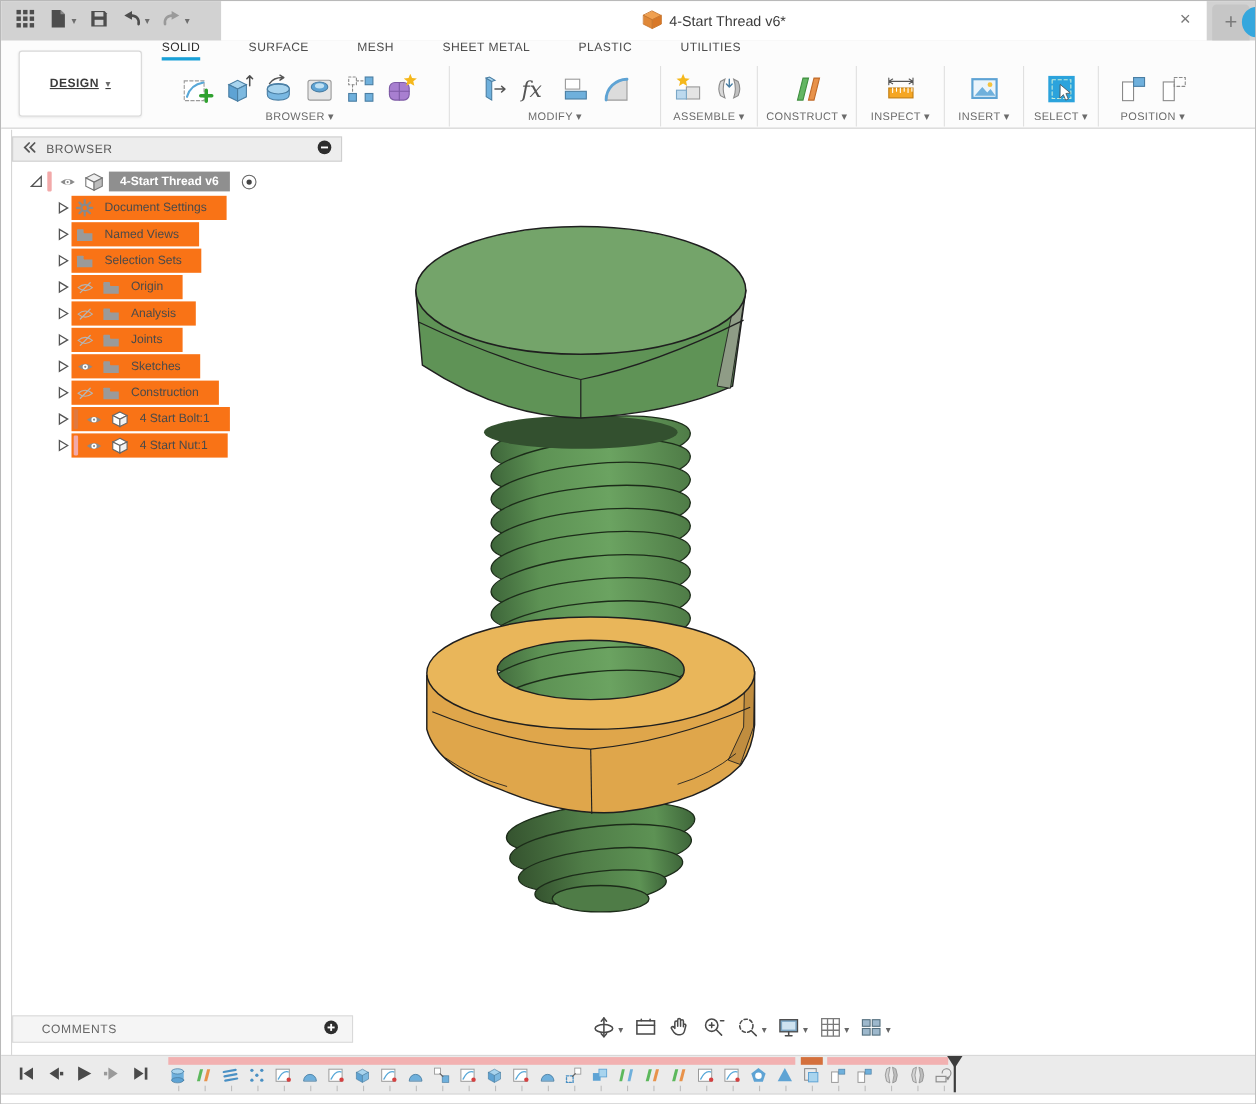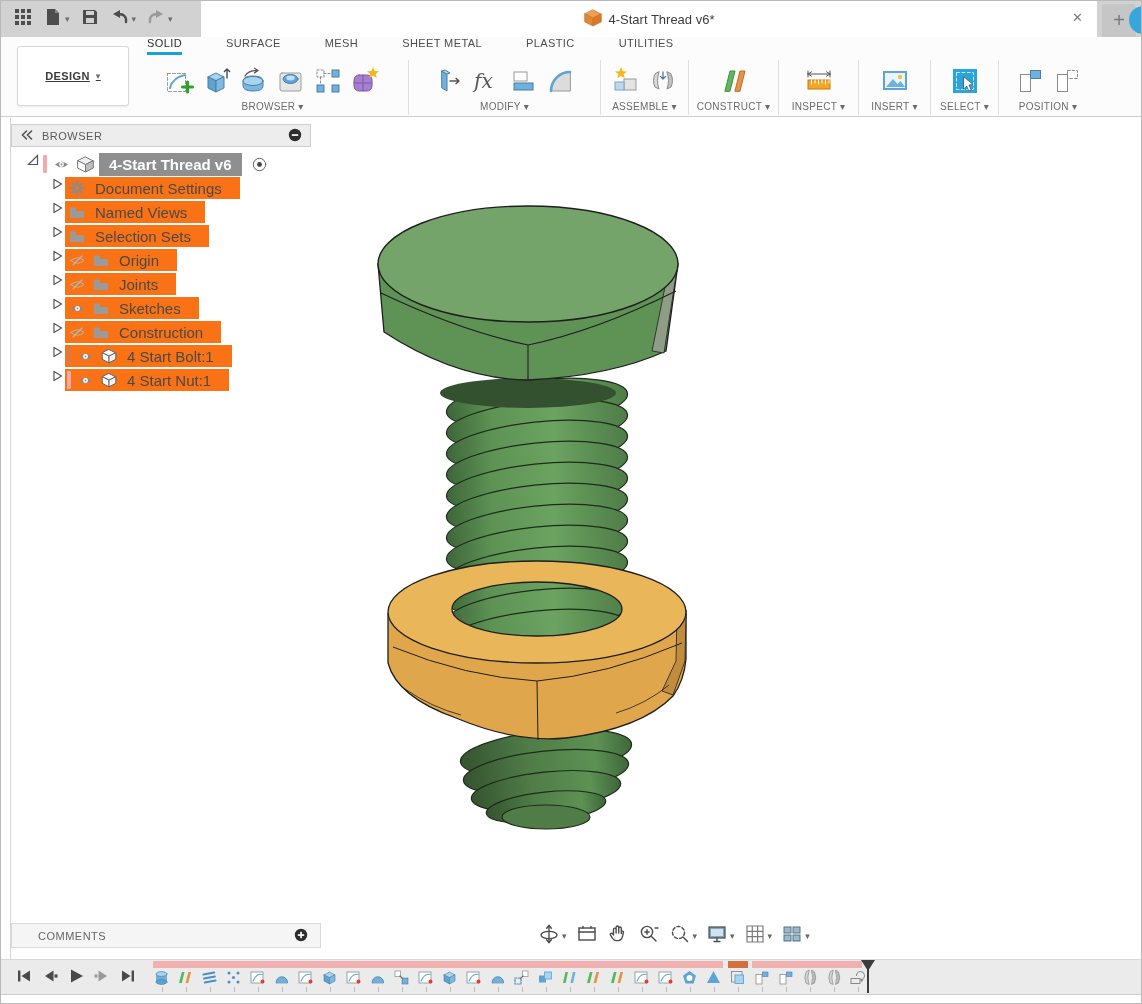--- a/index.html
+++ b/index.html
@@ -31,21 +31,21 @@
   
   .canvas { position:absolute; left:0; top:117px; width:100%; height:841px; background:#fff; }
   .vline { position:absolute; left:9px; top:117px; height:876px; width:1px; background:#d6d6d6; }
   #model { position:absolute; left:0; top:0; width:1142px; height:841px; }
 
   
   .browser { position:absolute; left:10px; top:6px; width:300px; }
   .browser-header { height:23px; background:#ededed; border:1px solid #cfcfcf; display:flex; align-items:center; font-size:11px; color:#5a5a5a; letter-spacing:.5px; padding:0 8px; gap:8px; }
   .bh-spacer { flex:1; }
   .browser-rows { padding-top:6px; }
-  .b-row { height:24px; display:flex; font-size:15px; color:#4a4a4a; cursor:pointer; }
+  .b-row { height:24px; display:flex; align-items:center; font-size:11px; color:#4a4a4a; cursor:pointer; }
   .b-exp { width:16px; display:flex; justify-content:center; flex:none; }
   .b-content { display:flex; align-items:center; height:22px; background:#f97316; padding:0 14px 0 2px; gap:4px; }
   .b-content.no-bg { background:transparent; }
   .b-bar { width:4px; height:18px; border-radius:1px; flex:none; }
   .b-bar.pink { background:#f2a9a9; } .b-bar.orange { background:#e0793f; }
   .b-eye, .b-ico { width:20px; display:flex; justify-content:center; flex:none; }
   .b-label { padding:0 4px; white-space:nowrap; }
   .b-label.selected { background:#8f8f8f; color:#fff; font-weight:bold; padding:3px 10px; }
   .b-radio { margin-left:6px; display:flex; }
 
@@ -501,20 +501,42 @@
                   <path d="M1 7.5 Q7.5 2 14 7.5 Q7.5 13 1 7.5 Z" fill="none" stroke="#b5b5b5"></path>
                   <path d="M3 12 L12 3" stroke="#b5b5b5" stroke-width="1.2"></path>
                 </svg>
               </span>
               <span class="b-ico">
                 <svg width="16" height="16" viewBox="0 0 16 16" stroke-linecap="round">
                   <path d="M1 5 h5 l1.5 2 h7.5 v7 h-14 Z" fill="#9a9a9a"></path>
                   <rect x="1" y="3.4" width="6" height="3" rx="0.6" fill="#9a9a9a"></rect>
                 </svg>
               </span>
+              <span class="b-label">Analysis</span>
+            </span>
+          </div>
+          <div class="b-row" style="padding-left: 38px;">
+            <span class="b-exp">
+              <svg width="14" height="14" viewBox="0 0 14 14" stroke-linecap="round">
+                <polygon points="4,2.5 11.5,7 4,11.5" fill="#fff" stroke="#555" stroke-width="1.2"></polygon>
+              </svg>
+            </span>
+            <span class="b-content">
+              <span class="b-eye">
+                <svg width="15" height="15" viewBox="0 0 15 15" stroke-linecap="round">
+                  <path d="M1 7.5 Q7.5 2 14 7.5 Q7.5 13 1 7.5 Z" fill="none" stroke="#b5b5b5"></path>
+                  <path d="M3 12 L12 3" stroke="#b5b5b5" stroke-width="1.2"></path>
+                </svg>
+              </span>
+              <span class="b-ico">
+                <svg width="16" height="16" viewBox="0 0 16 16" stroke-linecap="round">
+                  <path d="M1 5 h5 l1.5 2 h7.5 v7 h-14 Z" fill="#9a9a9a"></path>
+                  <rect x="1" y="3.4" width="6" height="3" rx="0.6" fill="#9a9a9a"></rect>
+                </svg>
+              </span>
               <span class="b-label">Joints</span>
             </span>
           </div>
           <div class="b-row" style="padding-left: 38px;">
             <span class="b-exp">
               <svg width="14" height="14" viewBox="0 0 14 14" stroke-linecap="round">
                 <polygon points="4,2.5 11.5,7 4,11.5" fill="#fff" stroke="#555" stroke-width="1.2"></polygon>
               </svg>
             </span>
             <span class="b-content">

